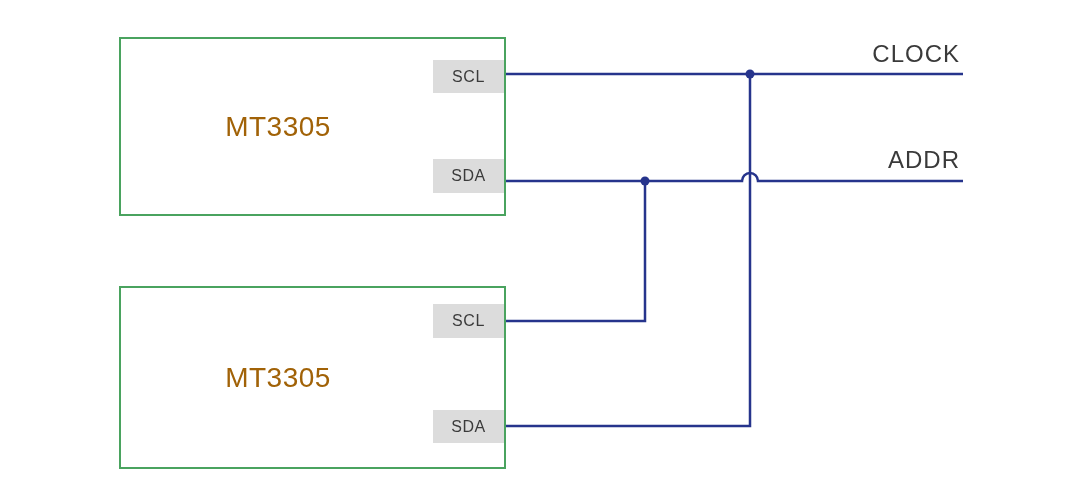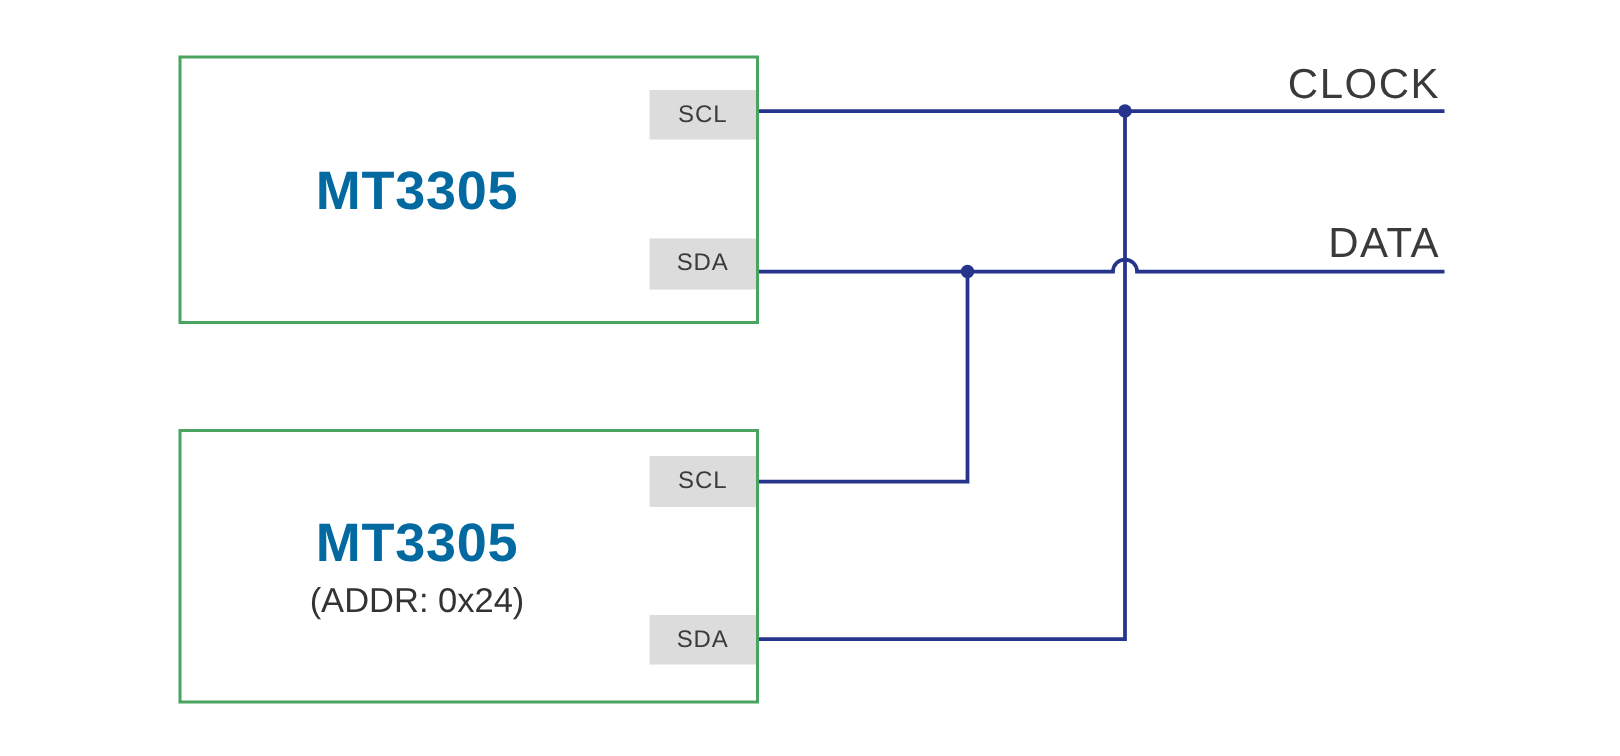--- a/index.html
+++ b/index.html
@@ -33,23 +33,23 @@
     position: absolute;
     left: 0; top: 0;
     width: 314px; height: 100%;
     display: flex;
     flex-direction: column;
     align-items: center;
     justify-content: center;
     gap: 4px;
   }
   .chip-name {
-    font-size: 36px;
-    font-weight: bold;
-    color: #0369a1;
+    font-size: 28px;
+    font-weight: normal;
+    color: #a16207;
     letter-spacing: 0.5px;
   }
   .chip-address {
     font-size: 23px;
     font-weight: 400;
     color: #333333;
   }
   .pin-tab {
     position: absolute;
     left: 433px;
@@ -65,21 +65,21 @@
     letter-spacing: 0.6px;
     text-align: right;
   }
   .pin-b1-scl { top: 60px;  height: 33px; }
   .pin-b1-sda { top: 159px; height: 34px; }
   .pin-b2-scl { top: 304px; height: 34px; }
   .pin-b2-sda { top: 410px; height: 33px; }
   .net-label {
     position: absolute;
     right: 120px;
-    font-size: 28px;
+    font-size: 24px;
     color: #3a3a3a;
     letter-spacing: 1px;
     text-align: left;
     line-height: 1;
   }
   .net-label-clock { top: 42px; }
   .net-label-data  { top: 148px; }
 </style>
 </head>
 <body>
@@ -108,26 +108,25 @@
   <div class="pin-tab pin-b1-scl">
     <span class="pin-label">SCL</span>
   </div>
   <div class="pin-tab pin-b1-sda">
     <span class="pin-label">SDA</span>
   </div>
 
   <div class="chip chip-1">
     <div class="chip-text">
       <div class="chip-name">MT3305</div>
-      <div class="chip-address">(ADDR: 0x24)</div>
     </div>
   </div>
   <div class="pin-tab pin-b2-scl">
     <span class="pin-label">SCL</span>
   </div>
   <div class="pin-tab pin-b2-sda">
     <span class="pin-label">SDA</span>
   </div>
 
   <div class="net-label net-label-clock">CLOCK</div>
-  <div class="net-label net-label-data">DATA</div>
+  <div class="net-label net-label-data">ADDR</div>
 
 </div>
 
 </body></html>

